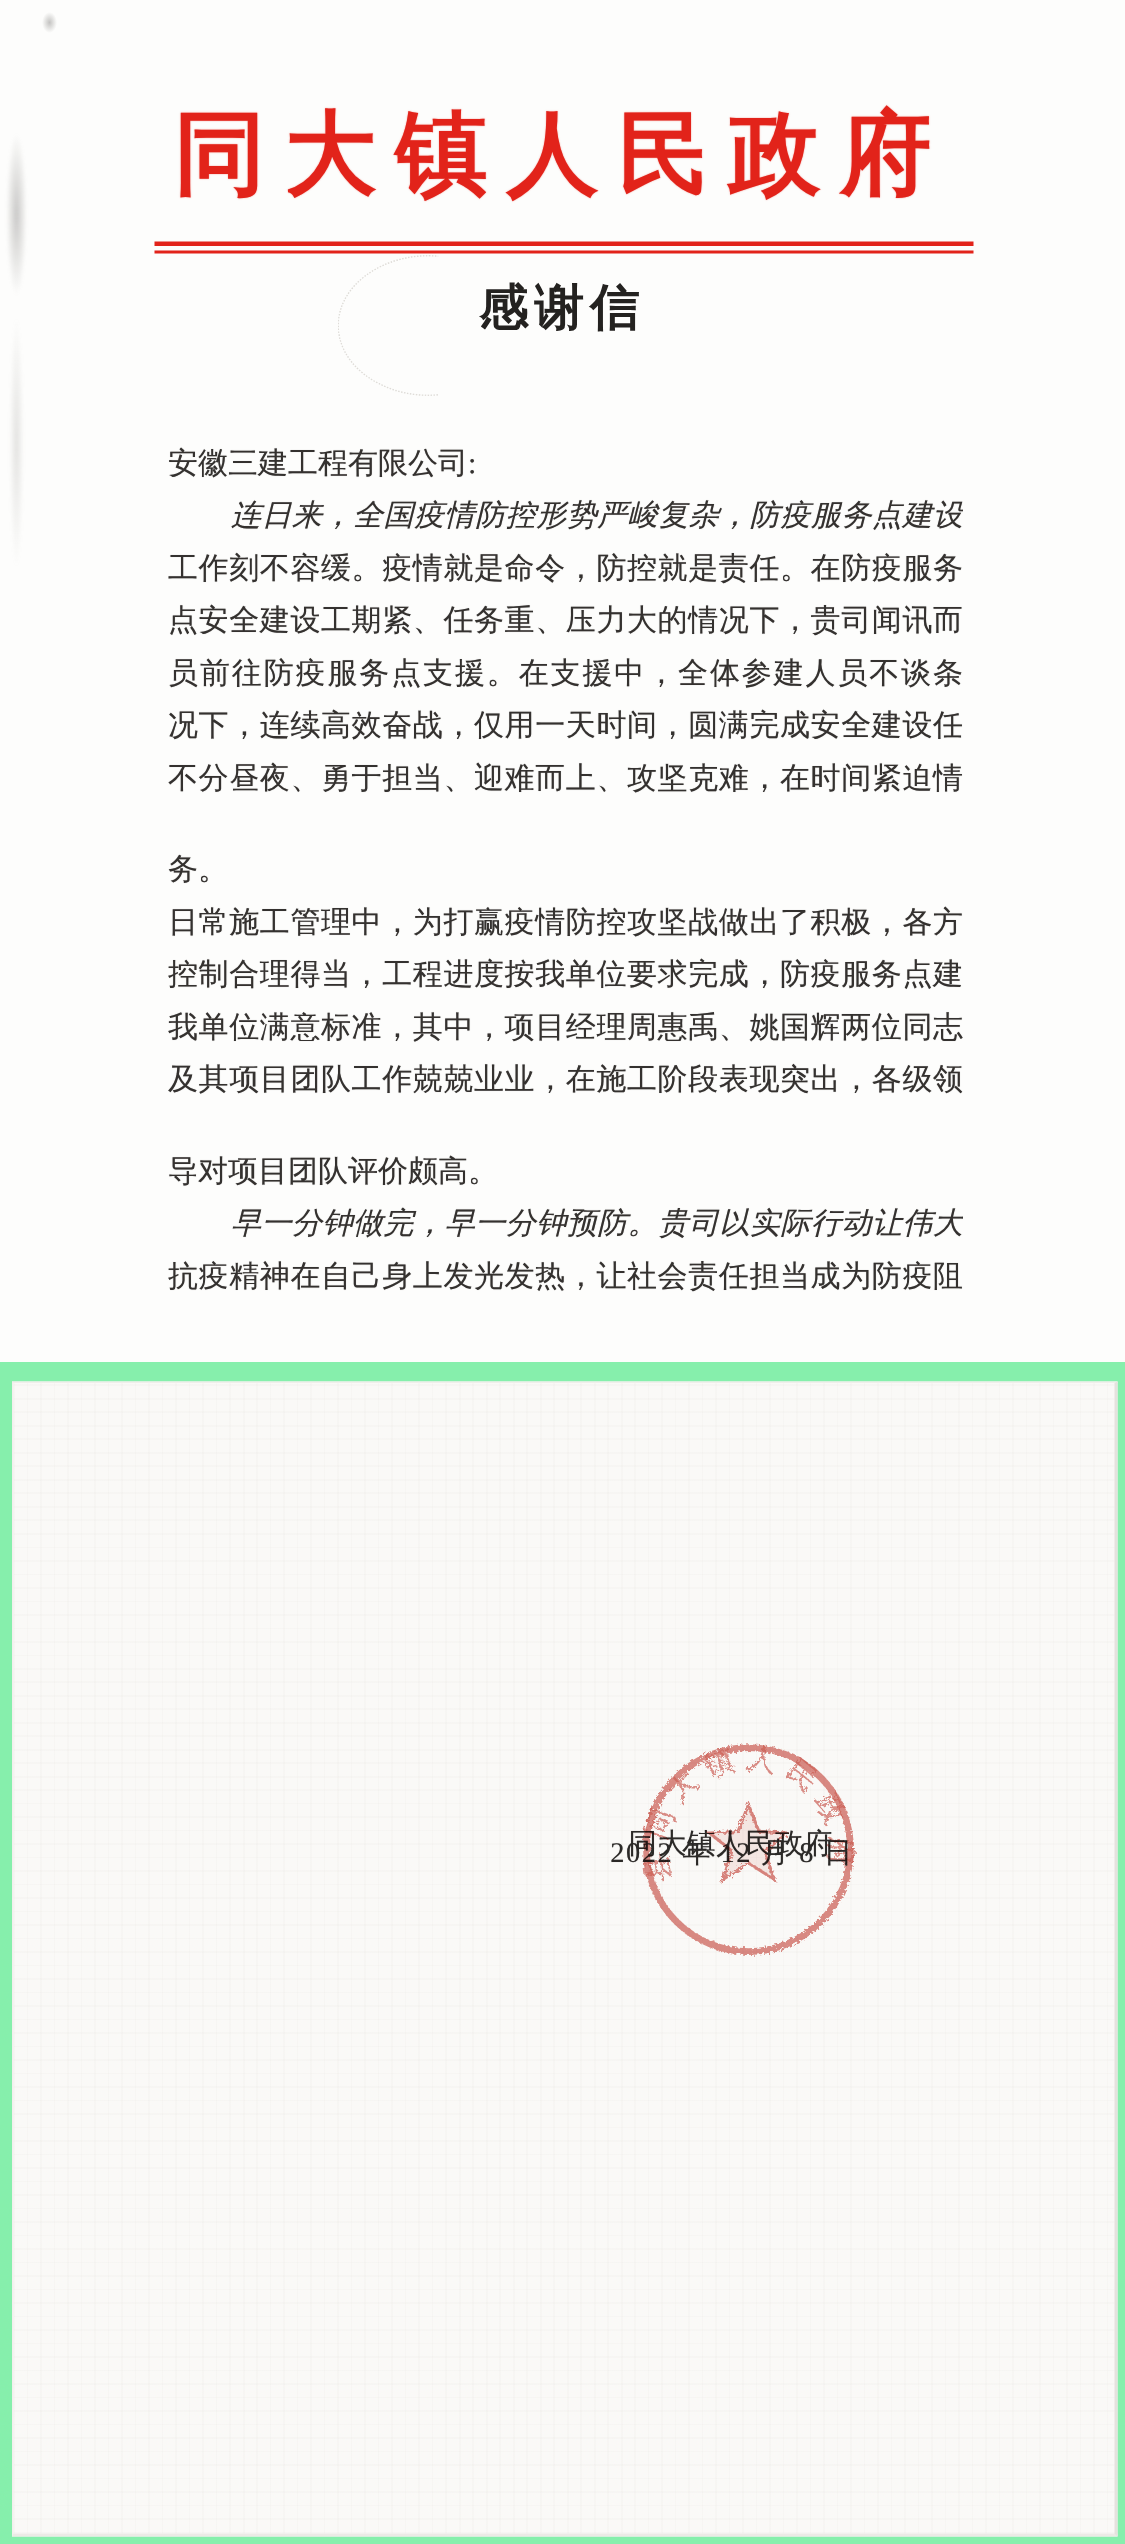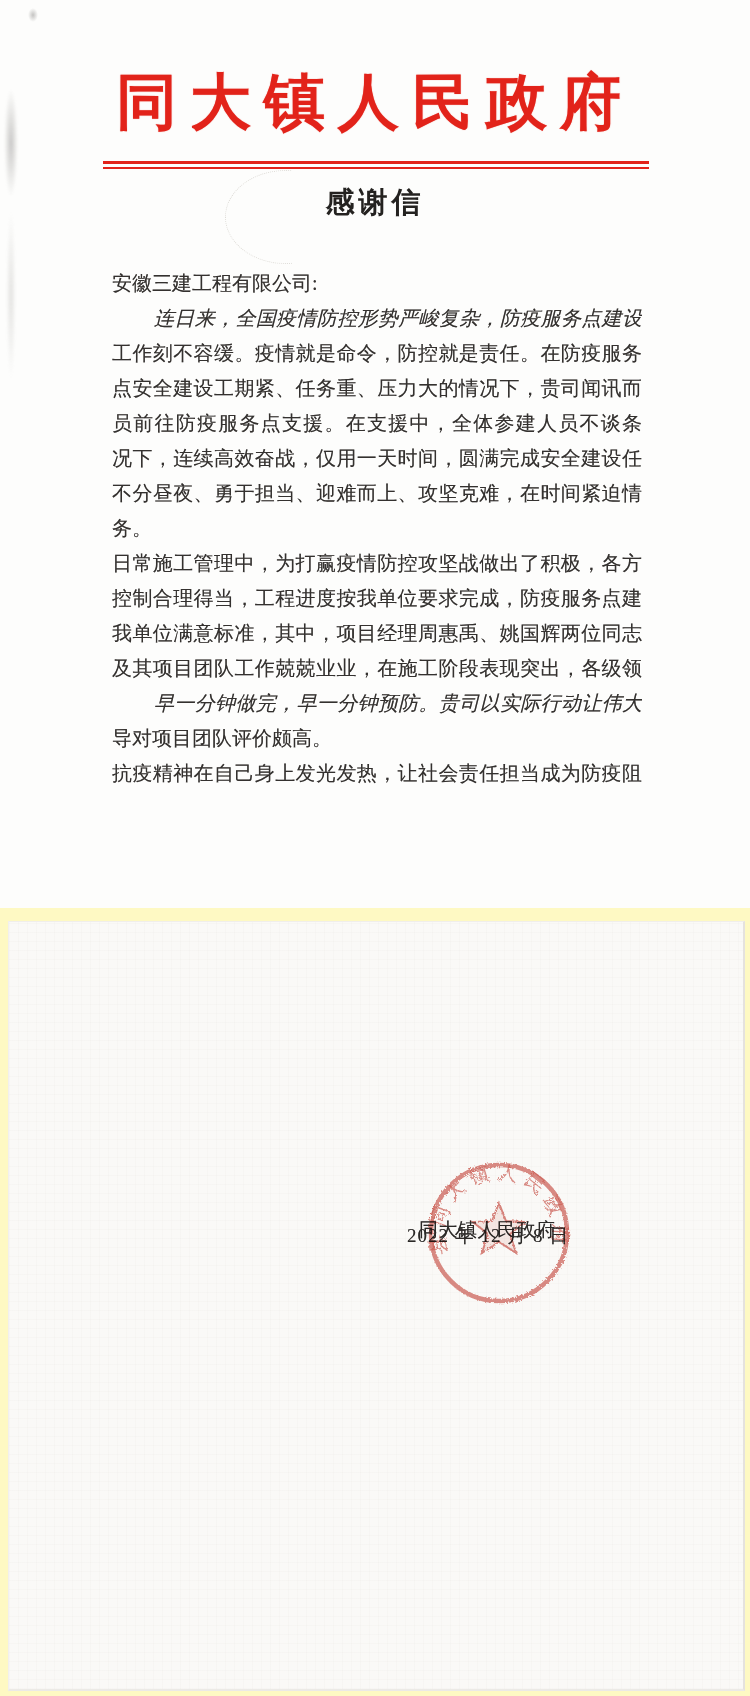--- a/index.html
+++ b/index.html
@@ -3,21 +3,21 @@
 <meta charset="utf-8">
 <style>
   :root{
     --accent-red:#e2231a;
     --stamp-red:#c9493f;
     --text-ink:#2e2c2b;
   }
   html,body{margin:0;padding:0;background:#ffffff;}
   .scan{
     position:relative;width:750px;height:1696px;overflow:hidden;
-    background:#fef9c3;
+    background:#86efac;
     font-family:"Liberation Serif","DejaVu Serif",serif;
     color:var(--text-ink);
   }
   
   .page1{
     position:absolute;left:0;top:0;width:750px;height:908px;
     background:#fdfdfc;
   }
   .page2{
     position:absolute;left:8px;top:921px;width:734px;height:767px;
@@ -38,37 +38,37 @@
     text-shadow:0 0 1px rgba(226,35,26,.55);
     white-space:nowrap;
   }
   .red-rule{
     position:absolute;left:103px;top:161px;width:546px;height:3px;
     border-top:3px solid var(--accent-red);
     border-bottom:2px solid var(--accent-red);
   }
   .doc-title{
     position:absolute;left:0;top:183px;width:750px;
-    text-align:center;font-size:29px;font-weight:700;
+    text-align:center;font-size:33px;font-weight:700;
     letter-spacing:4px;color:#242220;
   }
   
   .body-block{
     position:absolute;left:112px;width:530px;
     font-size:20px;color:#34312f;
     text-shadow:0 0 .5px rgba(52,49,47,.45);
   }
   .body-block-p1{top:266px;}
   .body-block-p2{top:1008px;}
   .line{
     height:35px;line-height:35px;
     text-align:justify;text-align-last:justify;
     overflow:hidden;
   }
-  .line-left{text-align:right;text-align-last:left;}
+  .line-left{text-align:right;text-align-last:left;margin-top:26px;}
   .line-indent{padding-left:42px;font-style:italic;}
   
   .sig-name{
     position:absolute;left:419px;top:1217px;width:136px;
     font-size:19px;line-height:26px;color:#2b2927;
     text-align:justify;text-align-last:justify;
     text-shadow:0 0 .5px rgba(43,41,39,.45);
   }
   .sig-date{
     position:absolute;left:402px;top:1222px;width:172px;
@@ -130,22 +130,22 @@
       <div class="line">工作刻不容缓。疫情就是命令，防控就是责任。在防疫服务</div>
       <div class="line">点安全建设工期紧、任务重、压力大的情况下，贵司闻讯而</div>
       <div class="line">员前往防疫服务点支援。在支援中，全体参建人员不谈条件、</div>
       <div class="line">况下，连续高效奋战，仅用一天时间，圆满完成安全建设任</div>
       <div class="line">不分昼夜、勇于担当、迎难而上、攻坚克难，在时间紧迫情</div>
       <div class="line line-left">务。</div>
       <div class="line">日常施工管理中，为打赢疫情防控攻坚战做出了积极，各方面</div>
       <div class="line">控制合理得当，工程进度按我单位要求完成，防疫服务点建设</div>
       <div class="line">我单位满意标准，其中，项目经理周惠禹、姚国辉两位同志</div>
       <div class="line">及其项目团队工作兢兢业业，在施工阶段表现突出，各级领</div>
+      <div class="line line-left">导对项目团队评价颇高。</div>
       <div class="line line-indent">早一分钟做完，早一分钟预防。贵司以实际行动让伟大</div>
-      <div class="line line-left">导对项目团队评价颇高。</div>
       <div class="line">抗疫精神在自己身上发光发热，让社会责任担当成为防疫阻</div>
     </div>
 
 
   <div class="sig-name">同大镇人民政府</div>
   <div class="sig-date">2022 年 12 月 8 日</div>
 
   <svg class="seal" viewBox="0 0 152 158" xmlns="http://www.w3.org/2000/svg">
     <defs>
       <filter id="rough" x="-10%" y="-10%" width="120%" height="120%">

